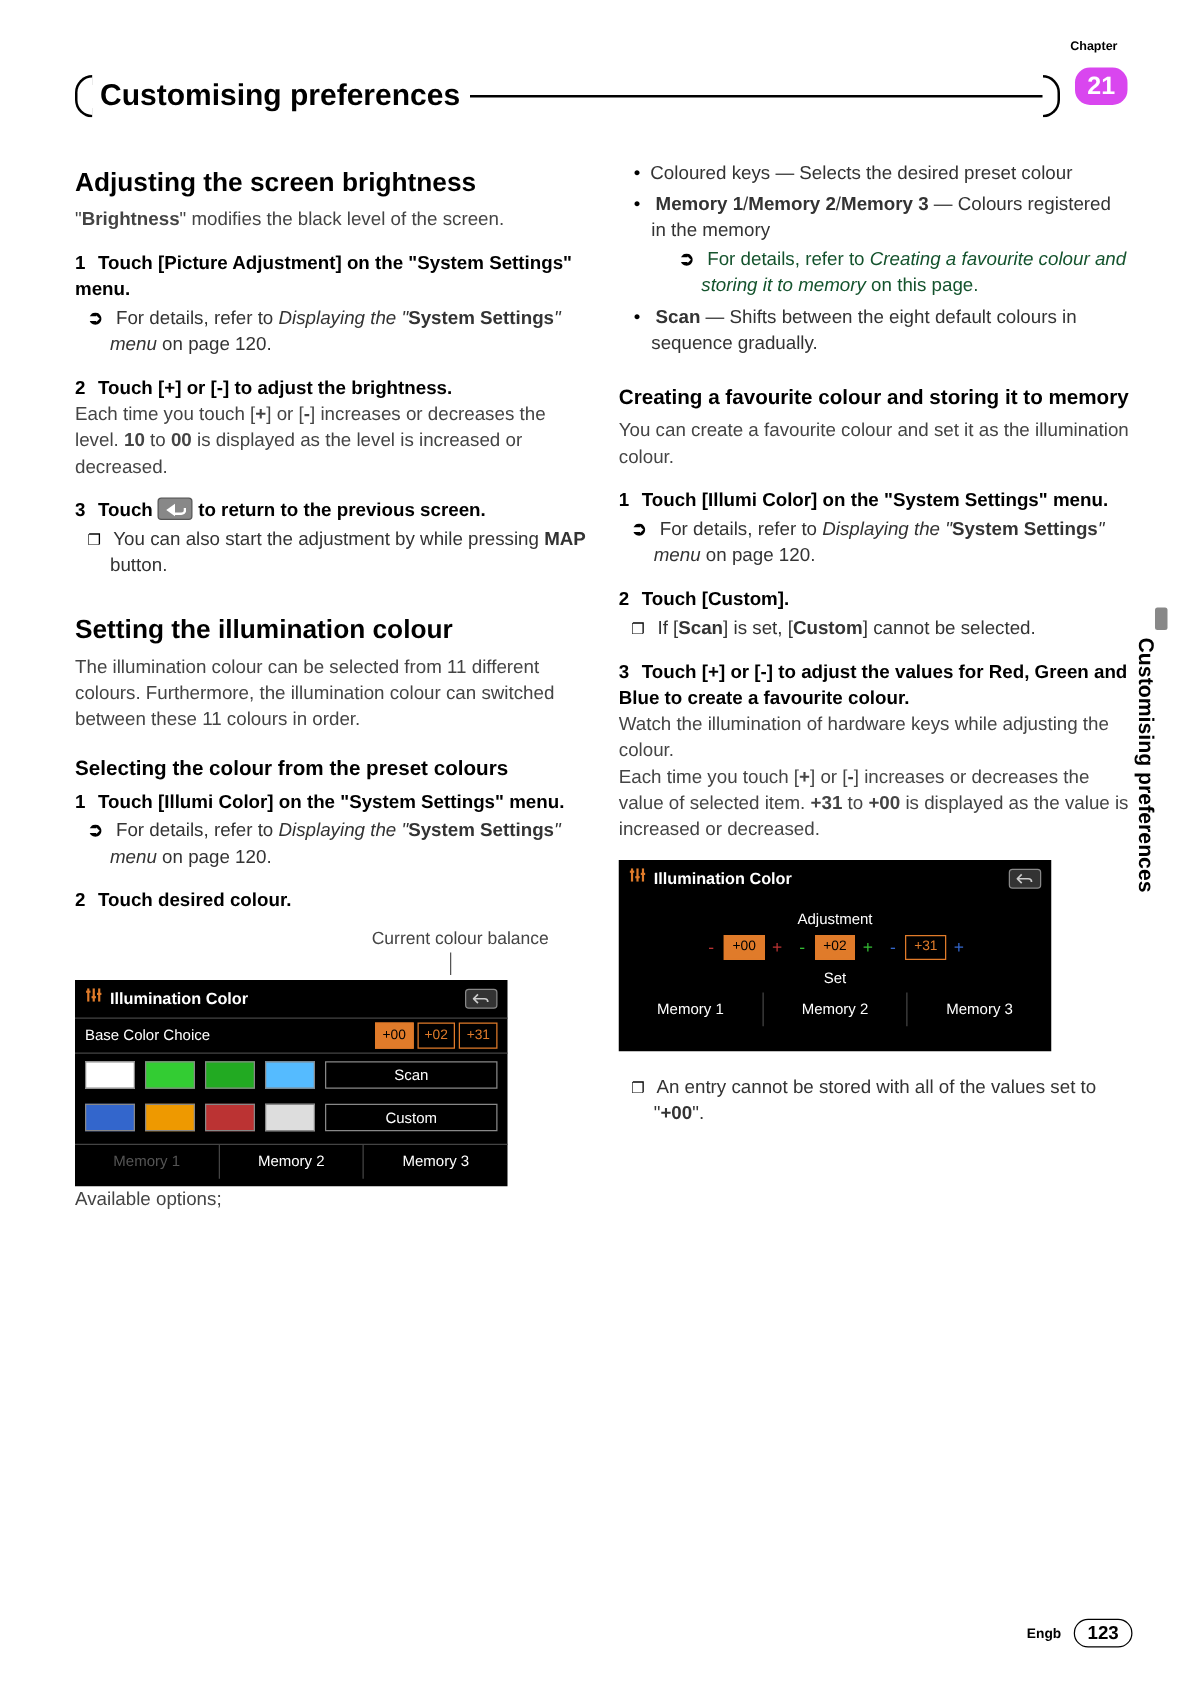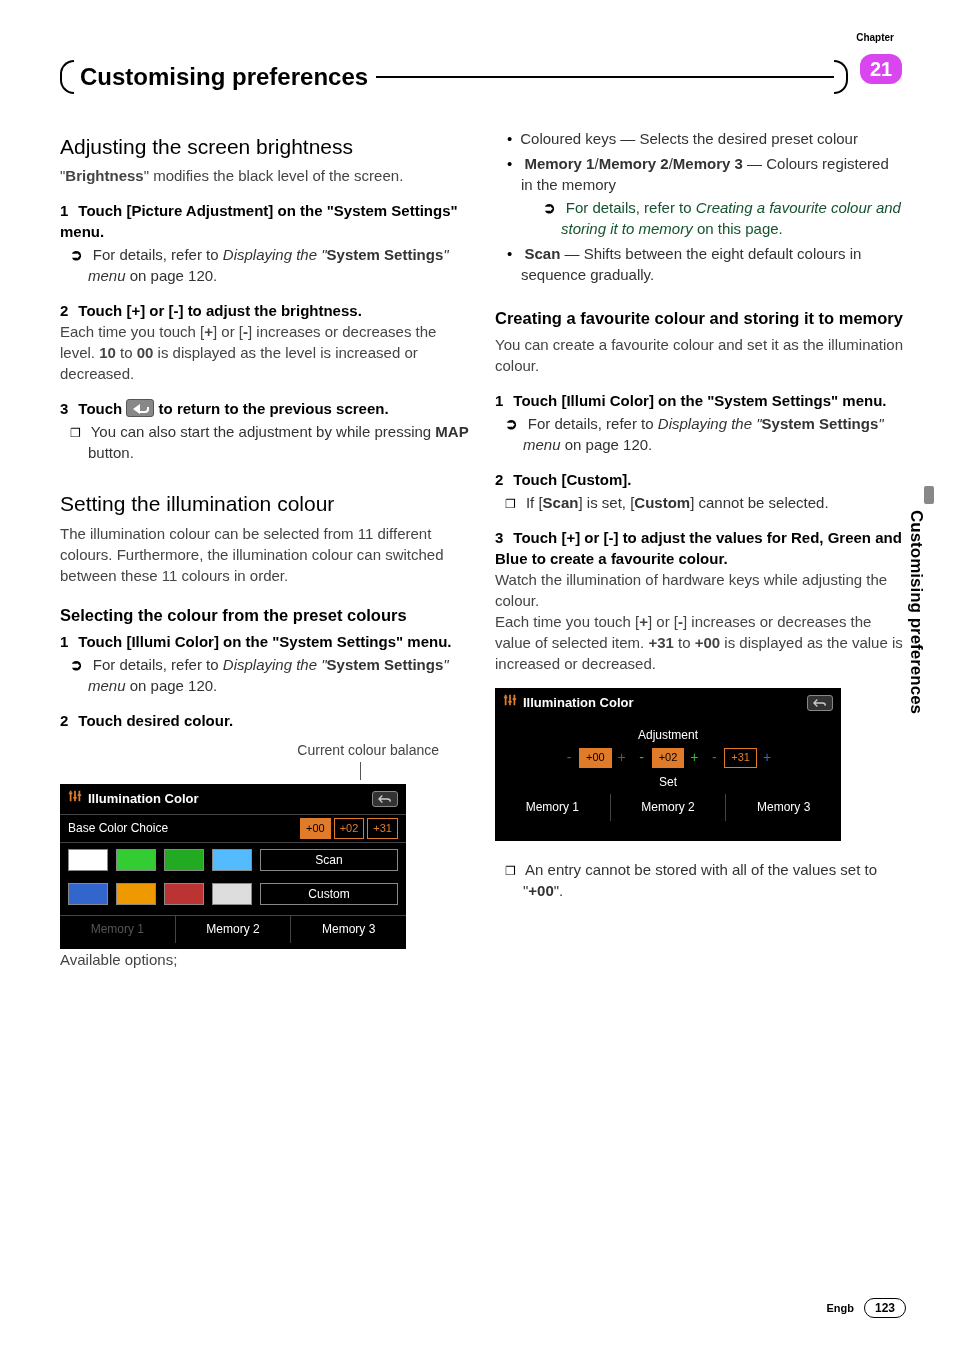--- a/index.html
+++ b/index.html
@@ -20,21 +20,21 @@
   }
   .title-rule {
     display: flex; align-items: center; margin-top: 20px; margin-bottom: 30px;
   }
   .rule-cap { width: 14px; height: 34px; border:2px solid #000; border-right:none; border-radius: 16px 0 0 16px; }
   .rule-title { font-size: 24px; font-weight: 900; margin: 0 8px 0 6px; }
   .rule-line { flex:1; height:2px; background:#000; }
   .rule-end  { width: 14px; height: 34px; border:2px solid #000; border-left:none; border-radius: 0 16px 16px 0; margin-right: 56px;}
   .columns { display: flex; gap: 26px; }
   .col { width: 50%; font-size: 15px; line-height: 1.4; }
-  h2 { font-size: 21px; font-weight: 400; margin: 8px 0 4px 0; }
+  h2 { font-size: 21px; font-weight: 700; margin: 8px 0 4px 0; }
   h3 { font-size: 16.5px; font-weight: 900; margin: 18px 0 4px 0; }
   .step { margin-top: 14px; }
   .stepnum { font-weight: 900; display:inline; margin-right:10px;}
   .steptxt { font-weight: 900; display:inline;}
   .body { color:#444; }
   .refline { margin-left: 28px; text-indent: -18px; color:#333; font-size:15px; margin-top:2px;}
   .arrow-glyph::before { content: "➲"; font-weight:bold; margin-right:6px; color:#000;}
   .box-glyph::before { content: "❐"; margin-right:6px; color:#000; font-size:12px;}
   .bullet { margin-left: 26px; text-indent: -14px; color:#333; margin-top:4px;}
   .bullet::before { content:"•"; margin-right:8px; color:#000;}
@@ -81,21 +81,21 @@
   .adjval{ border:1px solid #e07b2a; background:#e07b2a; color:#000; padding:1px 6px; font-size:11px;}
   .adjval.dim{ background:#000; color:#e07b2a;}
   .setlbl{ text-align:center; font-size:12px; margin:2px 0;}
   .sidetab {
     position:absolute; right:28px; top:510px; writing-mode:vertical-rl;
     font-weight:900; font-size:17px;
   }
   .sidetab-mark{ position:absolute; right:20px; top:486px; width:10px; height:18px; background:#888; border-radius:2px;}
   .footer { position:absolute; bottom:34px; right:48px; display:flex; align-items:center; gap:10px;}
   .footer .lang{ font-size:11px; font-weight:bold;}
-  .footer .pagenum{ border:1.5px solid #000; border-radius:12px; padding:2px 10px; font-weight:900; font-size:12px;}
+  .footer .pagenum{ border:1.5px solid #000; border-radius:12px; padding:2px 10px; font-weight:900; font-size:15px;}
 </style>
 </head>
 <body>
 
 <div class="page">
   <div class="chapter-label">Chapter</div>
   <div class="chapter-badge">21</div>
 
   <div class="title-rule">
     <div class="rule-cap"></div>

